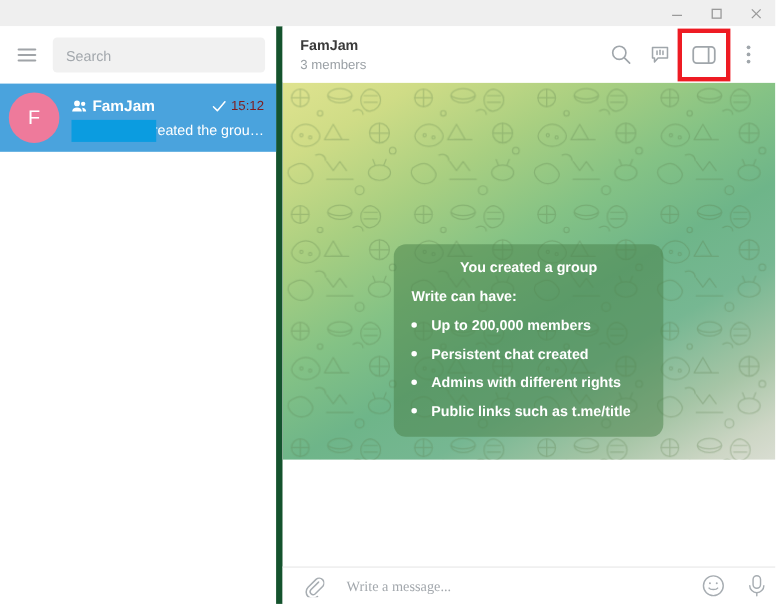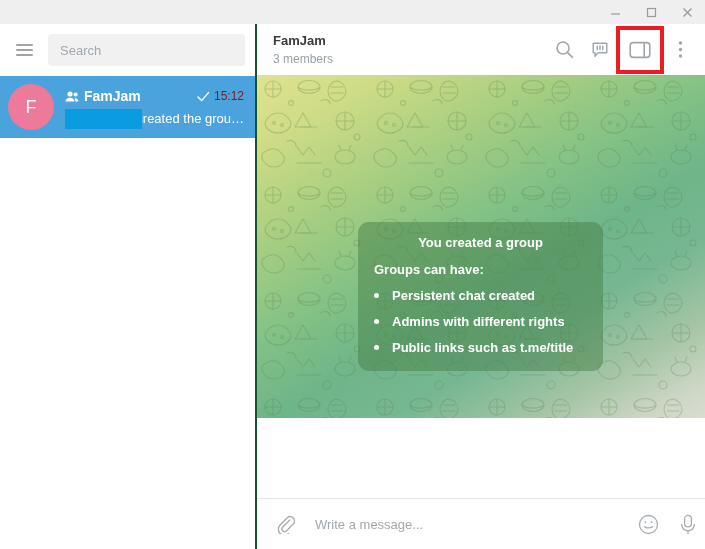--- a/index.html
+++ b/index.html
@@ -27,21 +27,21 @@
     display: flex; align-items: center; justify-content: center;
     color: #9a9a9a;
   }
   .win-btn svg { display: block; }
 
   
   .sidebar {
     position: absolute; top: 24px; left: 0;
     width: 257px; height: 525px;
     background: #ffffff;
-    border-right: 2px solid #14532d;
+    border-right: 6px solid #14532d;
   }
   .side-top {
     height: 52px;
     display: flex; align-items: center;
     padding: 0 10px 0 8px;
     background: #ffffff;
   }
   .hamburger {
     width: 32px; height: 32px;
     display: flex; flex-direction: column; justify-content: center;
@@ -188,25 +188,26 @@
   .bubble-list li:last-child { margin-bottom: 0; }
   .dot {
     width: 5px; height: 5px; border-radius: 50%;
     background: #ffffff; flex: 0 0 auto;
     margin-right: 13px;
   }
 
   
   .composer {
     position: absolute; bottom: 0; left: 0;
-    width: 448px; height: 51px;
+    width: 448px; height: 34px;
     background: #ffffff;
     border-top: 1px solid #e7e7e7;
     display: flex; align-items: center;
     padding: 0 4px 0 14px;
+    font-family: Liberation Serif, serif;
   }
   .attach { width: 28px; height: 28px; display: flex; align-items: center; justify-content: center; color: #a7adb2; cursor: pointer; }
   .msg-input {
     flex: 1; margin-left: 16px;
     font-size: 13px; color: #a3a8ad;
   }
   .comp-right { display: flex; align-items: center; gap: 14px; }
   .comp-ico { width: 26px; height: 26px; display: flex; align-items: center; justify-content: center; color: #a7adb2; cursor: pointer; }
 </style>
 </head>
@@ -350,22 +351,26 @@
               <circle cx="100" cy="62" r="3"></circle>
               <circle cx="34" cy="28" r="2.4"></circle>
             </g>
           </pattern>
         </defs>
         <rect width="448" height="423" fill="url(#doodles)"></rect>
       </svg>
 
       <div class="bubble">
         <div class="bubble-title">You created a group</div>
-        <div class="bubble-lead">Groups can have:</div>
+        <div class="bubble-lead">Write can have:</div>
         <ul class="bubble-list">
+          <li>
+            <span class="dot"></span>
+            <span>Up to 200,000 members</span>
+          </li>
           <li>
             <span class="dot"></span>
             <span>Persistent chat created</span>
           </li>
           <li>
             <span class="dot"></span>
             <span>Admins with different rights</span>
           </li>
           <li>
             <span class="dot"></span>

